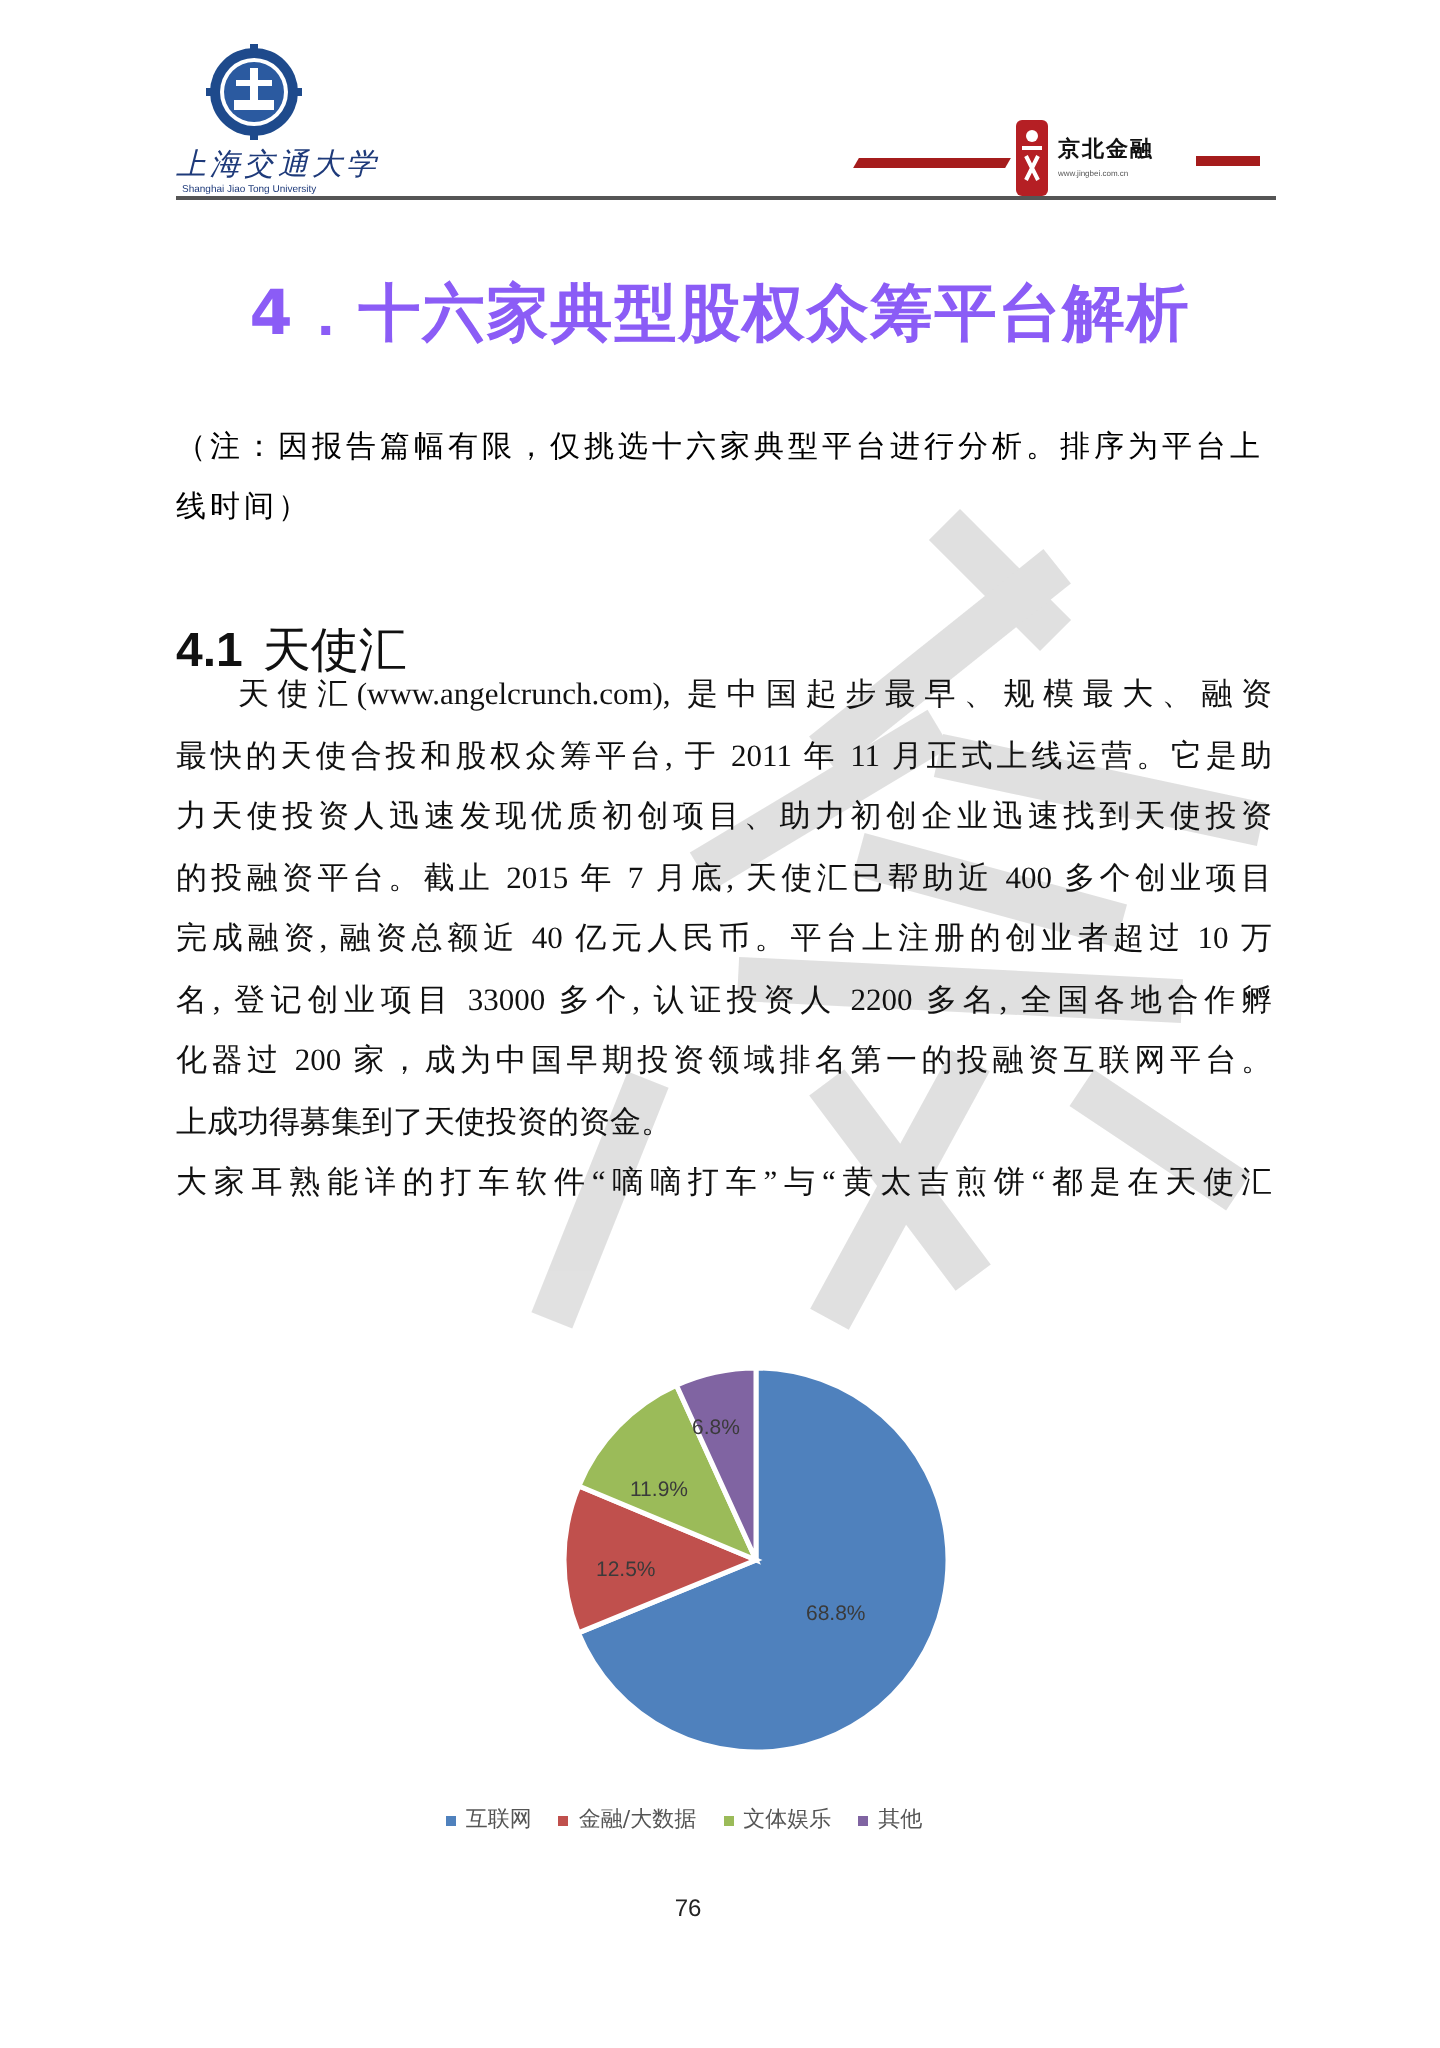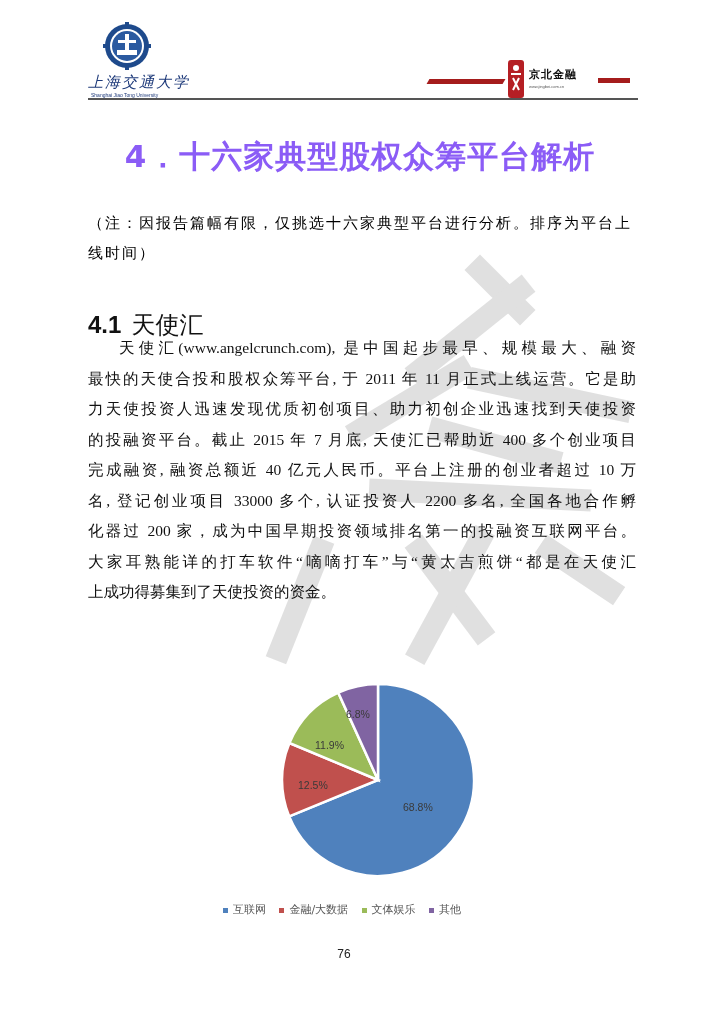--- a/index.html
+++ b/index.html
@@ -104,22 +104,22 @@
 </div>
 
 <div class="body-text" style="text-indent:0;">
   <span class="line first">天使汇(www.angelcrunch.com), 是中国起步最早、规模最大、融资</span>
   <span class="line">最快的天使合投和股权众筹平台, 于 2011 年 11 月正式上线运营。它是助</span>
   <span class="line">力天使投资人迅速发现优质初创项目、助力初创企业迅速找到天使投资</span>
   <span class="line">的投融资平台。截止 2015 年 7 月底, 天使汇已帮助近 400 多个创业项目</span>
   <span class="line">完成融资, 融资总额近 40 亿元人民币。平台上注册的创业者超过 10 万</span>
   <span class="line">名, 登记创业项目 33000 多个, 认证投资人 2200 多名, 全国各地合作孵</span>
   <span class="line">化器过 200 家，成为中国早期投资领域排名第一的投融资互联网平台。</span>
+  <span class="line last">上成功得募集到了天使投资的资金。</span>
   <span class="line">大家耳熟能详的打车软件“嘀嘀打车”与“黄太吉煎饼“都是在天使汇</span>
-  <span class="line last">上成功得募集到了天使投资的资金。</span>
 </div>
 
 <div class="chart">
   <svg id="pie" width="200" height="200" viewBox="0 0 200 200">
       <path d="M100,100 L100,4 A96,96 0 1 1 11.192588143892067,136.45879317009297 Z" fill="#4f81bd" stroke="#ffffff" stroke-width="2.5"></path>
       <path d="M100,100 L11.192588143892067,136.45879317009297 A96,96 0 0 1 11.423416972468942,62.98393674137 Z" fill="#c0504d" stroke="#ffffff" stroke-width="2.5"></path>
       <path d="M100,100 L11.423416972468942,62.98393674137 A96,96 0 0 1 60.21994422464463,12.62982681424046 Z" fill="#9bbb59" stroke="#ffffff" stroke-width="2.5"></path>
       <path d="M100,100 L60.21994422464463,12.62982681424046 A96,96 0 0 1 99.9999999999999,4 Z" fill="#8064a2" stroke="#ffffff" stroke-width="2.5"></path>
     </svg>
   <span class="slice-label" style="left:125px;top:121px;">68.8%</span>

